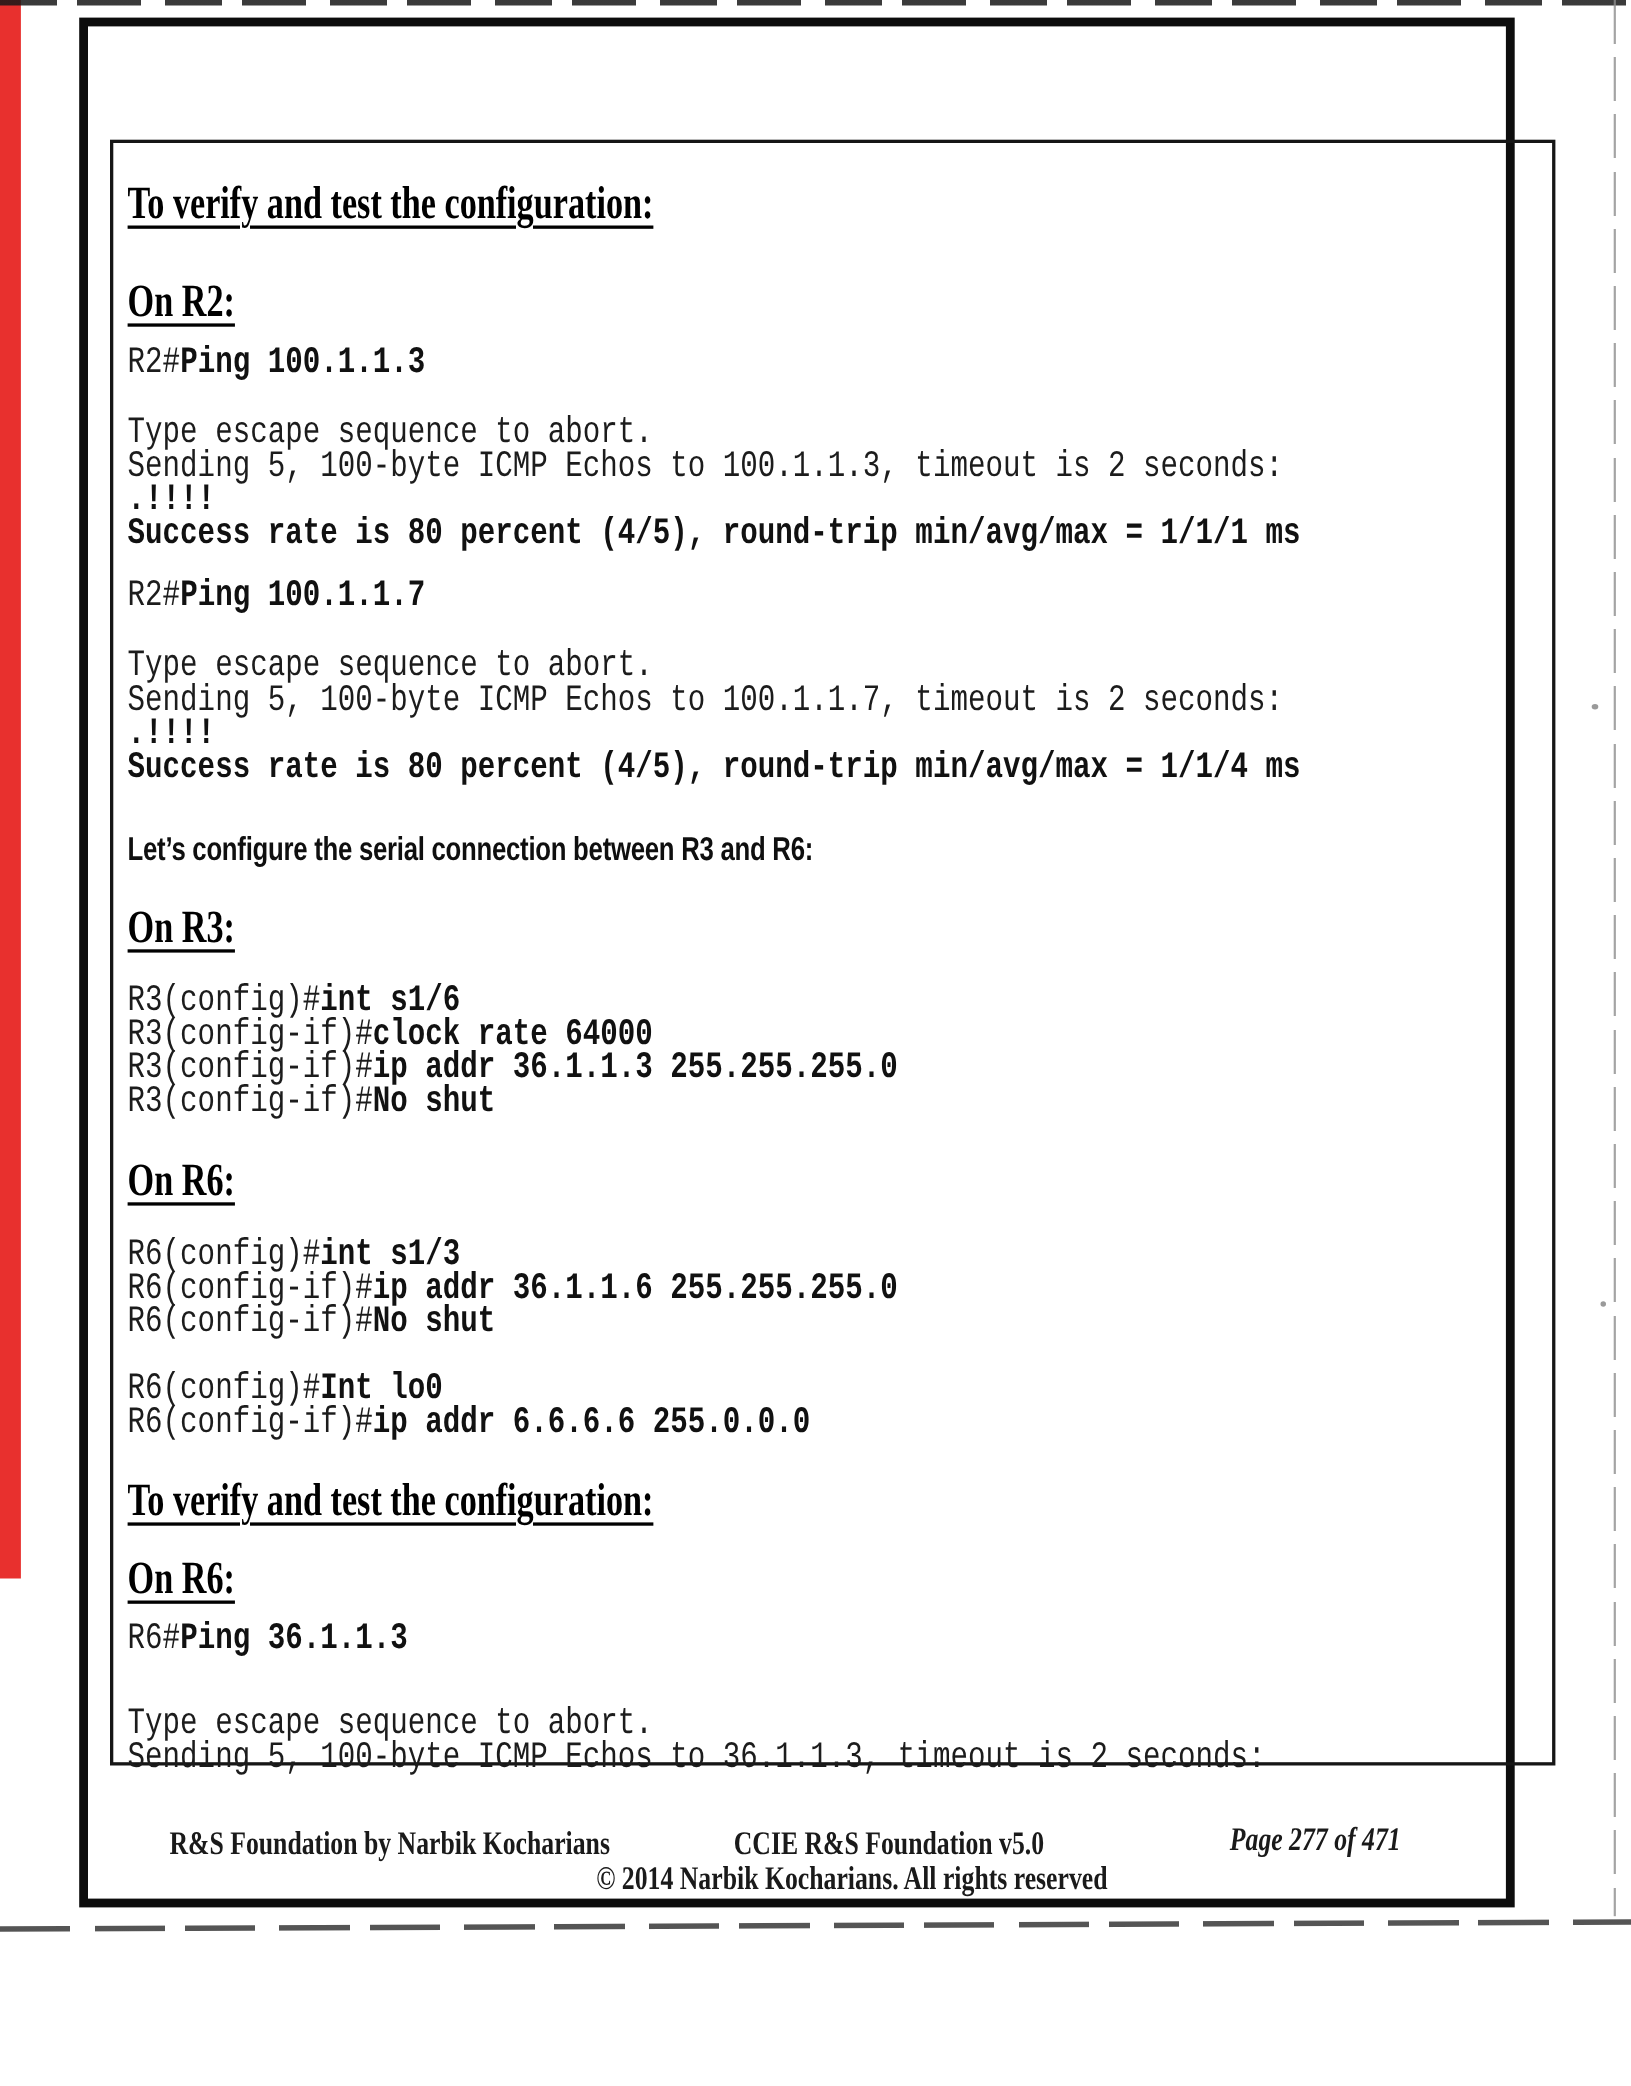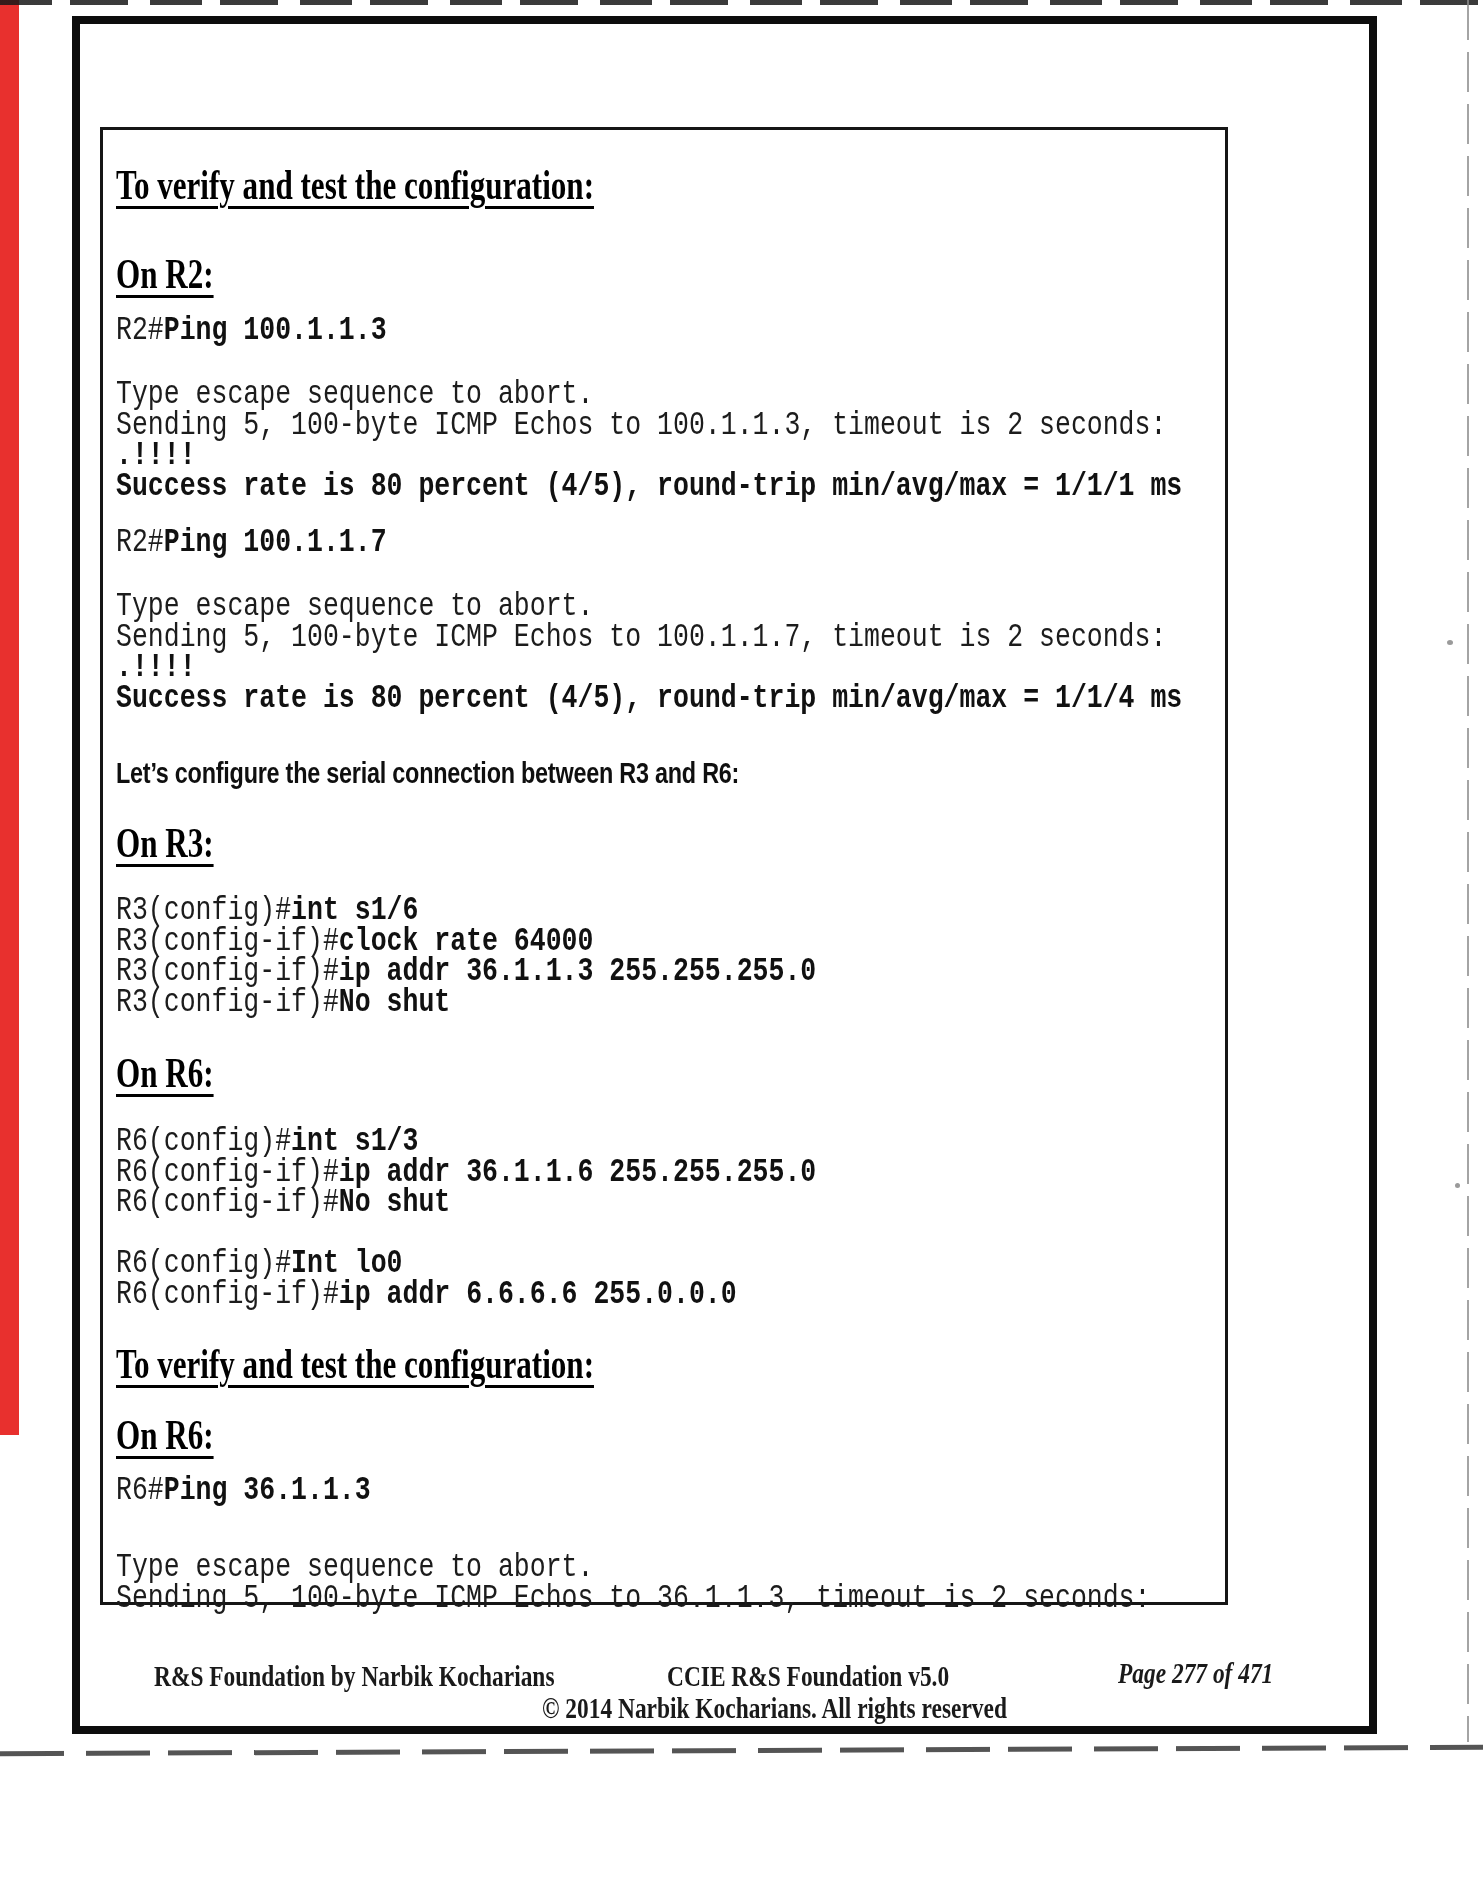--- a/index.html
+++ b/index.html
@@ -18,21 +18,21 @@
   .right-edge-line{position:absolute;left:1467px;top:0;width:2px;height:1742px;
     background:repeating-linear-gradient(180deg,#8d8d8d 0 40px,rgba(0,0,0,0) 40px 52px);opacity:.8;}
   .speck{position:absolute;background:#9a9a9a;border-radius:50%;}
   .speck.s1{left:1447px;top:640px;width:6px;height:5px;}
   .speck.s2{left:1455px;top:1183px;width:5px;height:5px;}
   .speck.s3{left:75px;top:212px;width:4px;height:4px;}
 
   
   .outer-border{position:absolute;left:72px;top:16px;width:1305px;height:1718px;
     border:8px solid #0d0d0d;box-sizing:border-box;}
-  .content-box{position:absolute;left:100px;top:127px;width:1128px;height:1478px;
+  .content-box{position:absolute;left:100px;top:127px;width:1314px;height:1478px;
     border:3px solid #161616;box-sizing:border-box;background:transparent;}
 
   
   .blk{position:absolute;left:13px;white-space:nowrap;transform-origin:0 0;}
   .h-serif{font-family:"Liberation Serif",serif;font-weight:bold;font-size:42px;line-height:46px;
     color:#000;transform:scaleX(0.74);}
   .h-serif .ul{text-decoration:underline;text-decoration-thickness:3px;text-underline-offset:7px;}
   .mono{font-family:"Liberation Mono",monospace;font-size:34px;line-height:30.5px;
     color:#1c1c1c;transform:scaleX(0.78);}
   .mono .b{font-weight:bold;color:#111;}

